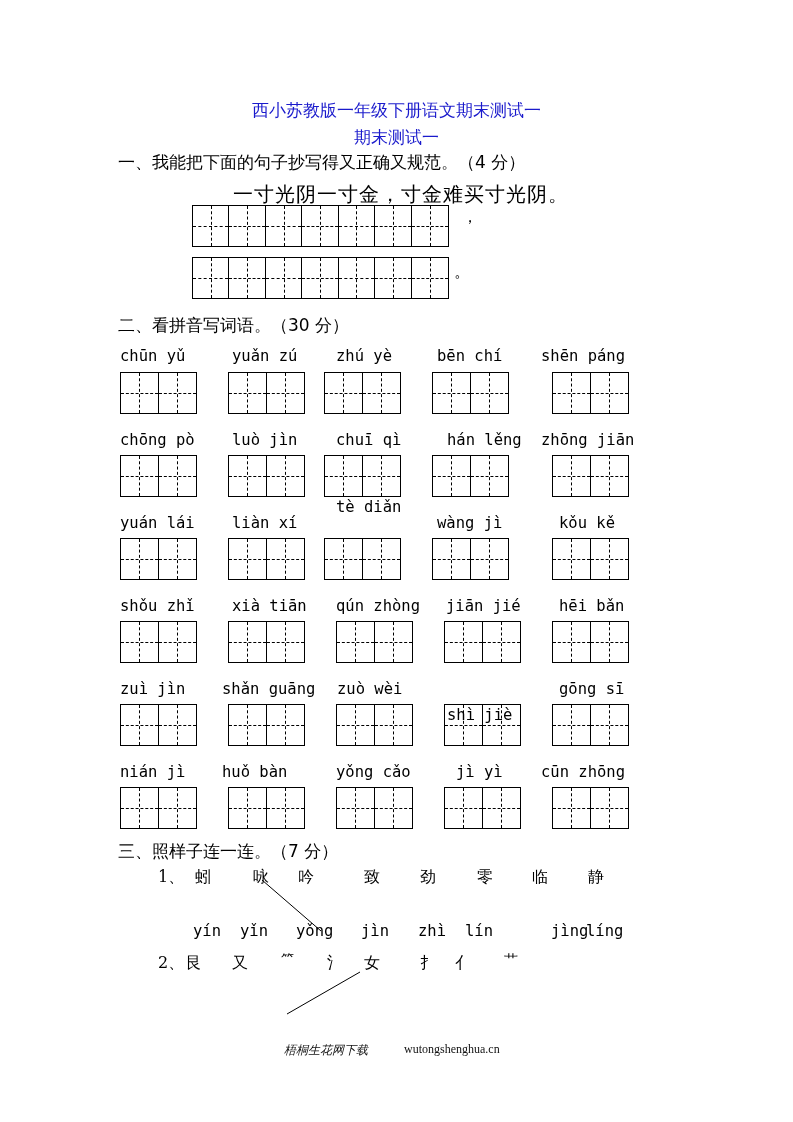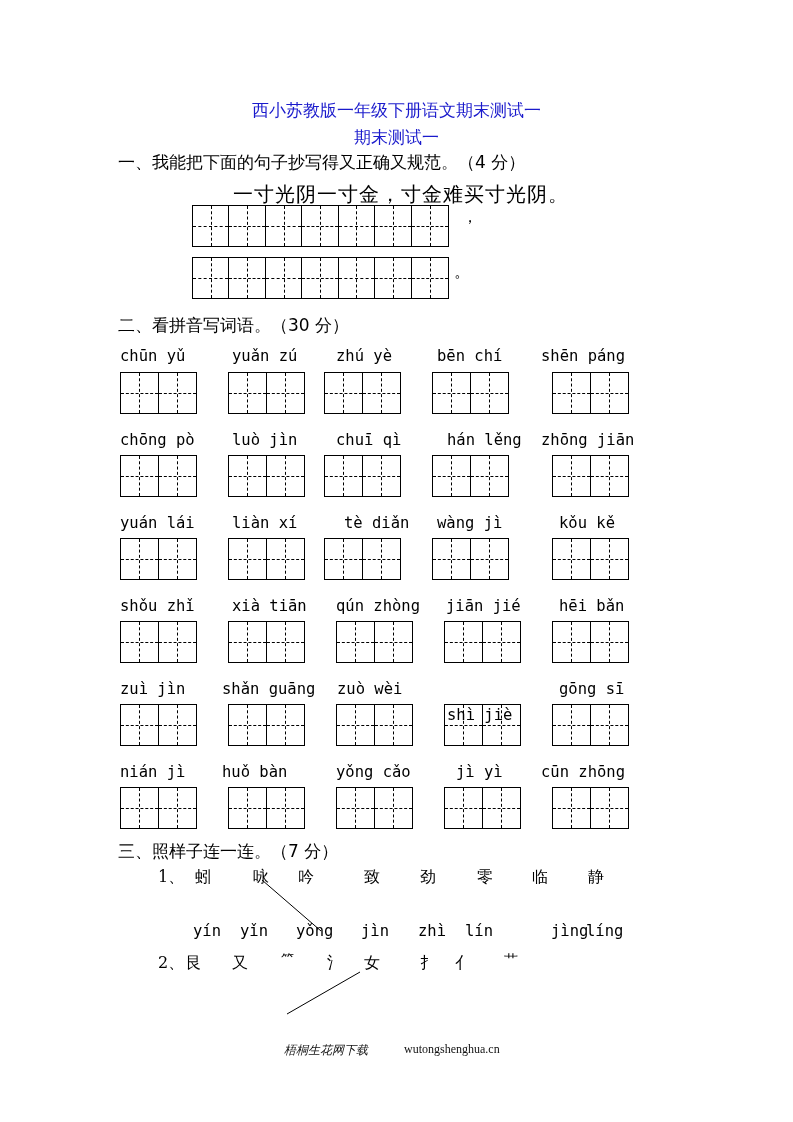--- a/index.html
+++ b/index.html
@@ -108,21 +108,21 @@
 <div class="abs pinyin" style="left:120px; top:514px;">yuán  lái</div>
 <div class="grid" style="left:120px; top:538px; width:77px; height:42px;">
     <div class="cell" style="width:50%"></div>
     <div class="cell" style="width:50%"></div>
   </div>
 <div class="abs pinyin" style="left:232px; top:514px;">liàn  xí</div>
 <div class="grid" style="left:228px; top:538px; width:77px; height:42px;">
     <div class="cell" style="width:50%"></div>
     <div class="cell" style="width:50%"></div>
   </div>
-<div class="abs pinyin" style="left:336px; top:514px;margin-left:8px;">tè  diǎn</div>
+<div class="abs pinyin" style="left:336px; top:498px;">tè  diǎn</div>
 <div class="grid" style="left:324px; top:538px; width:77px; height:42px;">
     <div class="cell" style="width:50%"></div>
     <div class="cell" style="width:50%"></div>
   </div>
 <div class="abs pinyin" style="left:437px; top:514px;">wàng  jì</div>
 <div class="grid" style="left:432px; top:538px; width:77px; height:42px;">
     <div class="cell" style="width:50%"></div>
     <div class="cell" style="width:50%"></div>
   </div>
 <div class="abs pinyin" style="left:559px; top:514px;">kǒu  kě</div>

